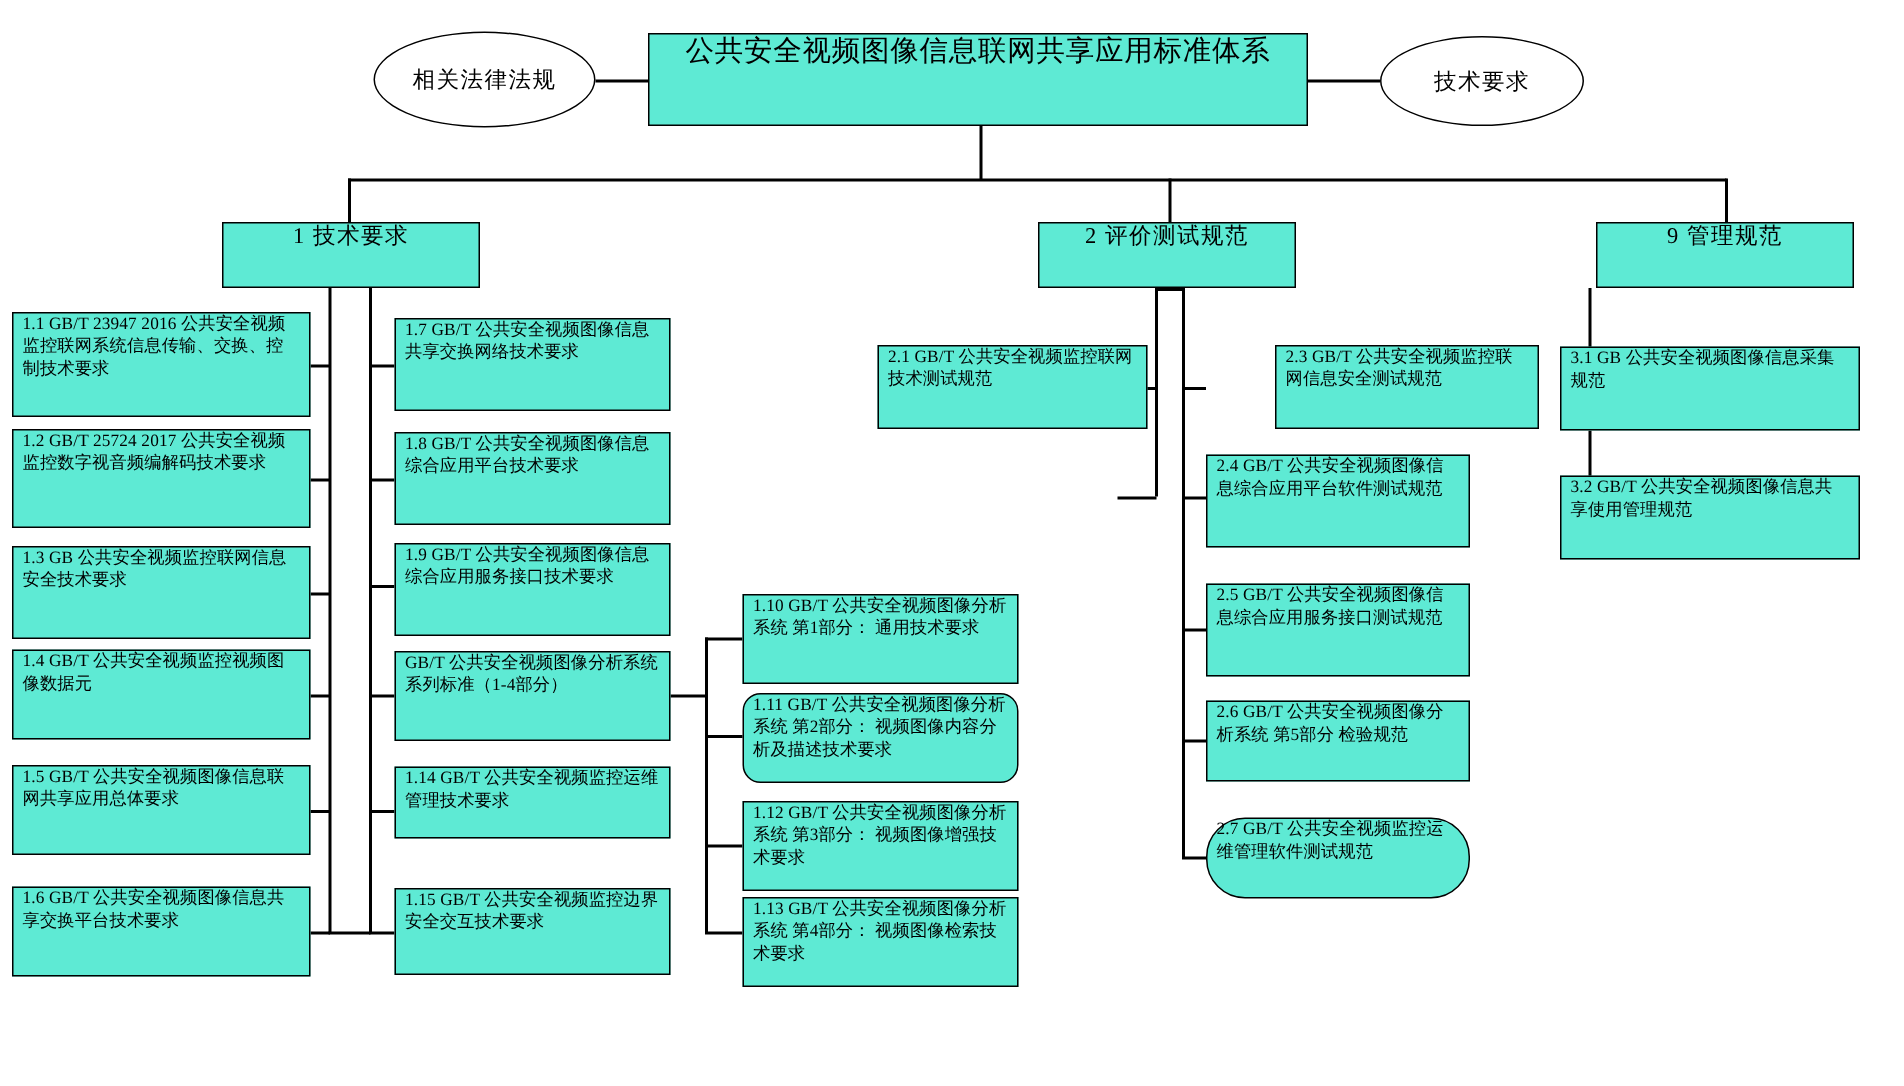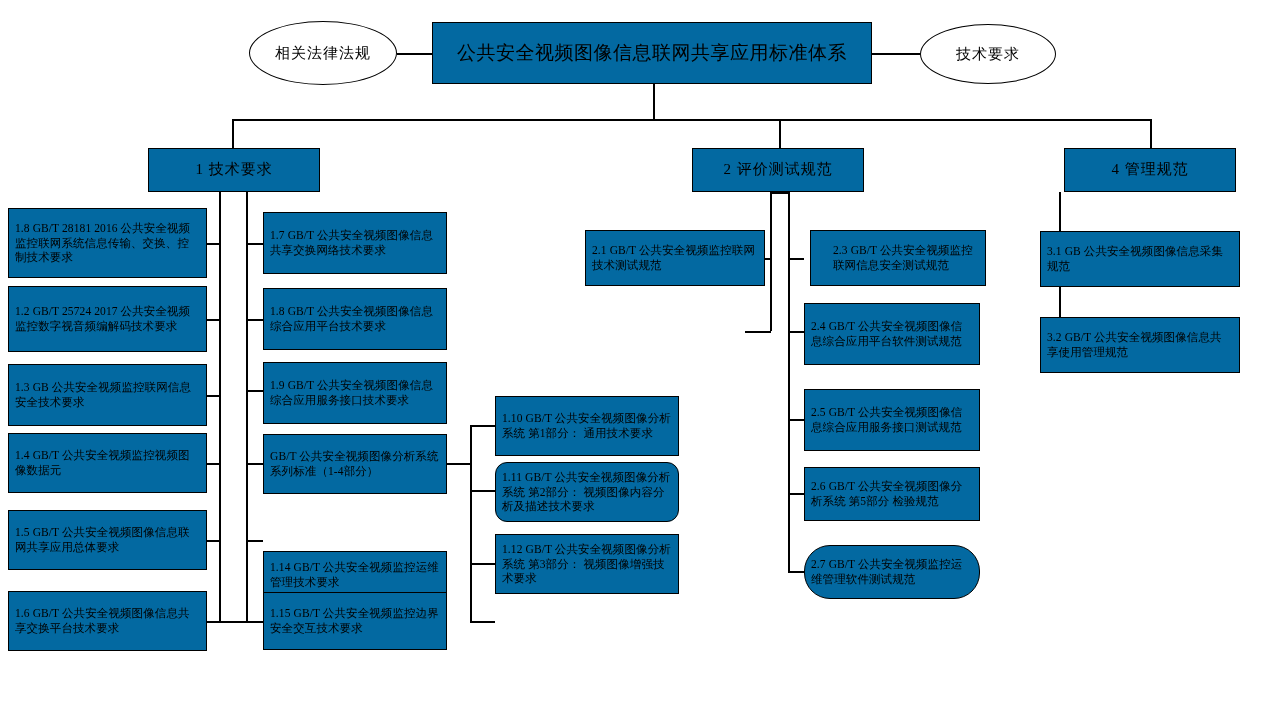--- a/index.html
+++ b/index.html
@@ -11,23 +11,22 @@
     position:relative;
     width:1269px;
     height:724px;
     background:#fff;
     overflow:hidden;
   }
   .box{
     position:absolute;
     box-sizing:border-box;
     border:1.5px solid #000;
-    background:#0369a1;
+    background:#5eead4;
     display:flex;
-    align-items:center;
     justify-content:center;
     text-align:center;
     z-index:5;
   }
   .box .txt{
     display:block;
     width:100%;
     padding:0 6px;
     box-sizing:border-box;
     line-height:1.30;
@@ -129,25 +128,25 @@
     <span class="txt">技术要求</span>
   </div>
 
   <div class="box lvl2" style="left:148px;top:148px;width:172px;height:44px;">
     <span class="txt">1 技术要求</span>
   </div>
   <div class="box lvl2" style="left:692px;top:148px;width:172px;height:44px;">
     <span class="txt">2 评价测试规范</span>
   </div>
   <div class="box lvl2" style="left:1064px;top:148px;width:172px;height:44px;">
-    <span class="txt">4 管理规范</span>
+    <span class="txt">9 管理规范</span>
   </div>
 
   <div class="box leaf" style="left:8px;top:208px;width:199px;height:70px;">
-    <span class="txt">1.8 GB/T 28181 2016 公共安全视频监控联网系统信息传输、交换、控制技术要求</span>
+    <span class="txt">1.1 GB/T 23947 2016 公共安全视频监控联网系统信息传输、交换、控制技术要求</span>
   </div>
   <div class="box leaf" style="left:8px;top:286px;width:199px;height:66px;">
     <span class="txt">1.2 GB/T 25724 2017 公共安全视频监控数字视音频编解码技术要求</span>
   </div>
   <div class="box leaf" style="left:8px;top:364px;width:199px;height:62px;">
     <span class="txt">1.3 GB 公共安全视频监控联网信息安全技术要求</span>
   </div>
   <div class="box leaf" style="left:8px;top:433px;width:199px;height:60px;">
     <span class="txt">1.4 GB/T 公共安全视频监控视频图像数据元</span>
   </div>
@@ -163,42 +162,45 @@
   </div>
   <div class="box leaf" style="left:263px;top:288px;width:184px;height:62px;">
     <span class="txt">1.8 GB/T 公共安全视频图像信息综合应用平台技术要求</span>
   </div>
   <div class="box leaf" style="left:263px;top:362px;width:184px;height:62px;">
     <span class="txt">1.9 GB/T 公共安全视频图像信息综合应用服务接口技术要求</span>
   </div>
   <div class="box leaf" style="left:263px;top:434px;width:184px;height:60px;">
     <span class="txt">GB/T 公共安全视频图像分析系统系列标准（1-4部分）</span>
   </div>
-  <div class="box leaf" style="left:263px;top:511px;width:184px;height:48px;margin-top:40px;">
+  <div class="box leaf" style="left:263px;top:511px;width:184px;height:48px;">
     <span class="txt">1.14  GB/T 公共安全视频监控运维管理技术要求</span>
   </div>
   <div class="box leaf" style="left:263px;top:592px;width:184px;height:58px;">
     <span class="txt">1.15 GB/T 公共安全视频监控边界安全交互技术要求</span>
   </div>
 
   <div class="box leaf" style="left:495px;top:396px;width:184px;height:60px;">
     <span class="txt">1.10  GB/T 公共安全视频图像分析系统 第1部分： 通用技术要求</span>
   </div>
   <div class="box leaf" style="left:495px;top:462px;width:184px;height:60px;border-radius:12px;">
     <span class="txt">1.11  GB/T 公共安全视频图像分析系统 第2部分： 视频图像内容分析及描述技术要求</span>
   </div>
   <div class="box leaf" style="left:495px;top:534px;width:184px;height:60px;">
     <span class="txt">1.12  GB/T 公共安全视频图像分析系统 第3部分： 视频图像增强技术要求</span>
   </div>
+  <div class="box leaf" style="left:495px;top:598px;width:184px;height:60px;">
+    <span class="txt">1.13  GB/T 公共安全视频图像分析系统 第4部分： 视频图像检索技术要求</span>
+  </div>
 
   <div class="box leaf" style="left:585px;top:230px;width:180px;height:56px;">
     <span class="txt">2.1 GB/T 公共安全视频监控联网技术测试规范</span>
   </div>
 
-  <div class="box leaf" style="left:810px;top:230px;width:176px;height:56px;padding-left:16px;">
+  <div class="box leaf" style="left:850px;top:230px;width:176px;height:56px;">
     <span class="txt">2.3 GB/T 公共安全视频监控联网信息安全测试规范</span>
   </div>
   <div class="box leaf" style="left:804px;top:303px;width:176px;height:62px;">
     <span class="txt">2.4 GB/T 公共安全视频图像信息综合应用平台软件测试规范</span>
   </div>
   <div class="box leaf" style="left:804px;top:389px;width:176px;height:62px;">
     <span class="txt">2.5 GB/T 公共安全视频图像信息综合应用服务接口测试规范</span>
   </div>
   <div class="box leaf" style="left:804px;top:467px;width:176px;height:54px;">
     <span class="txt">2.6 GB/T 公共安全视频图像分析系统 第5部分 检验规范</span>

